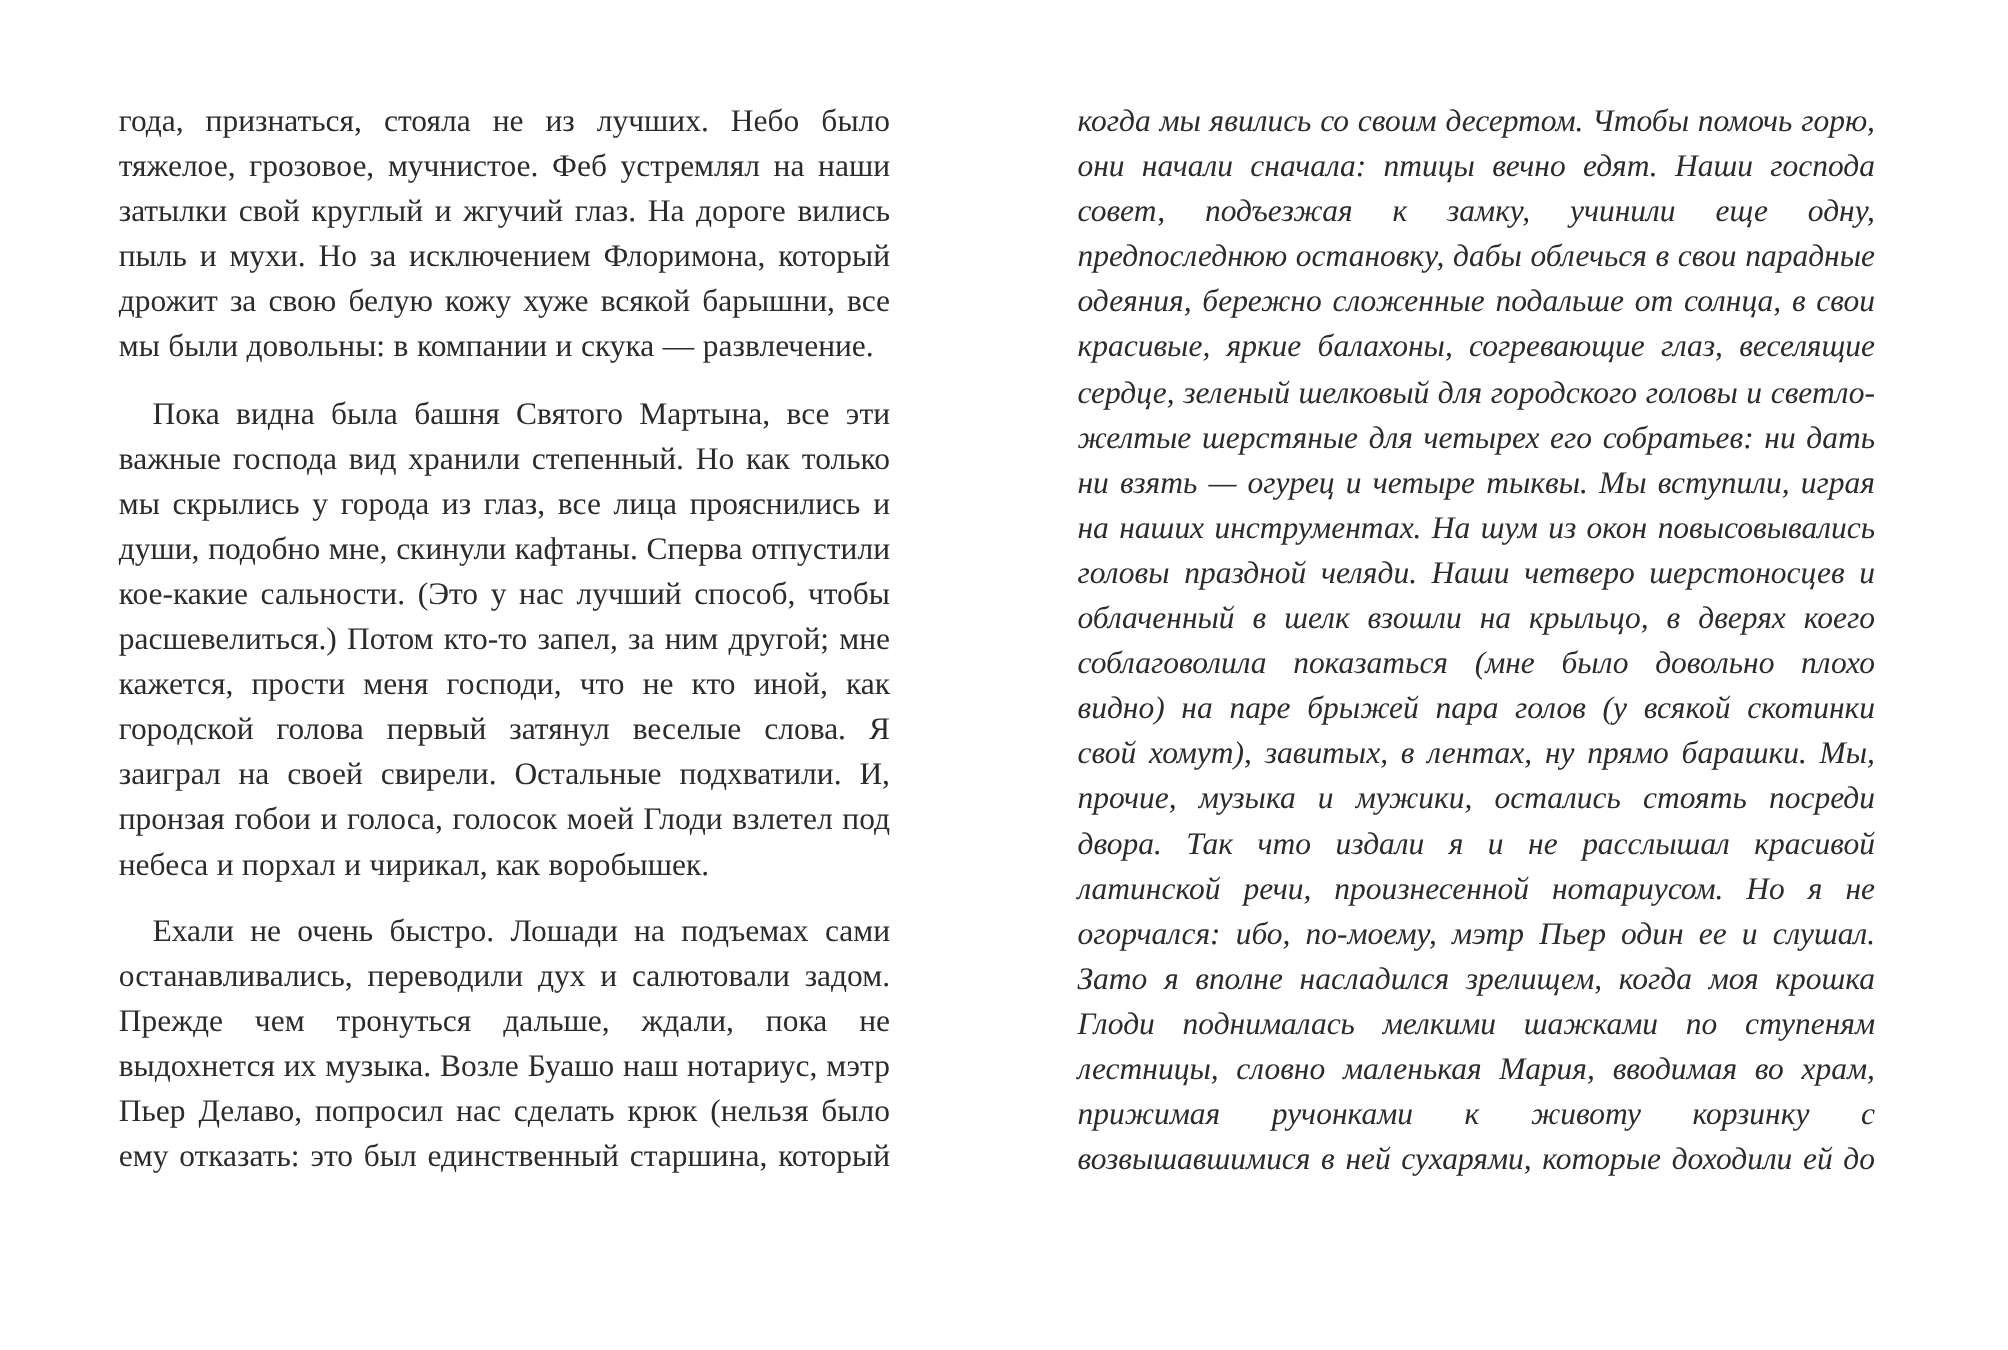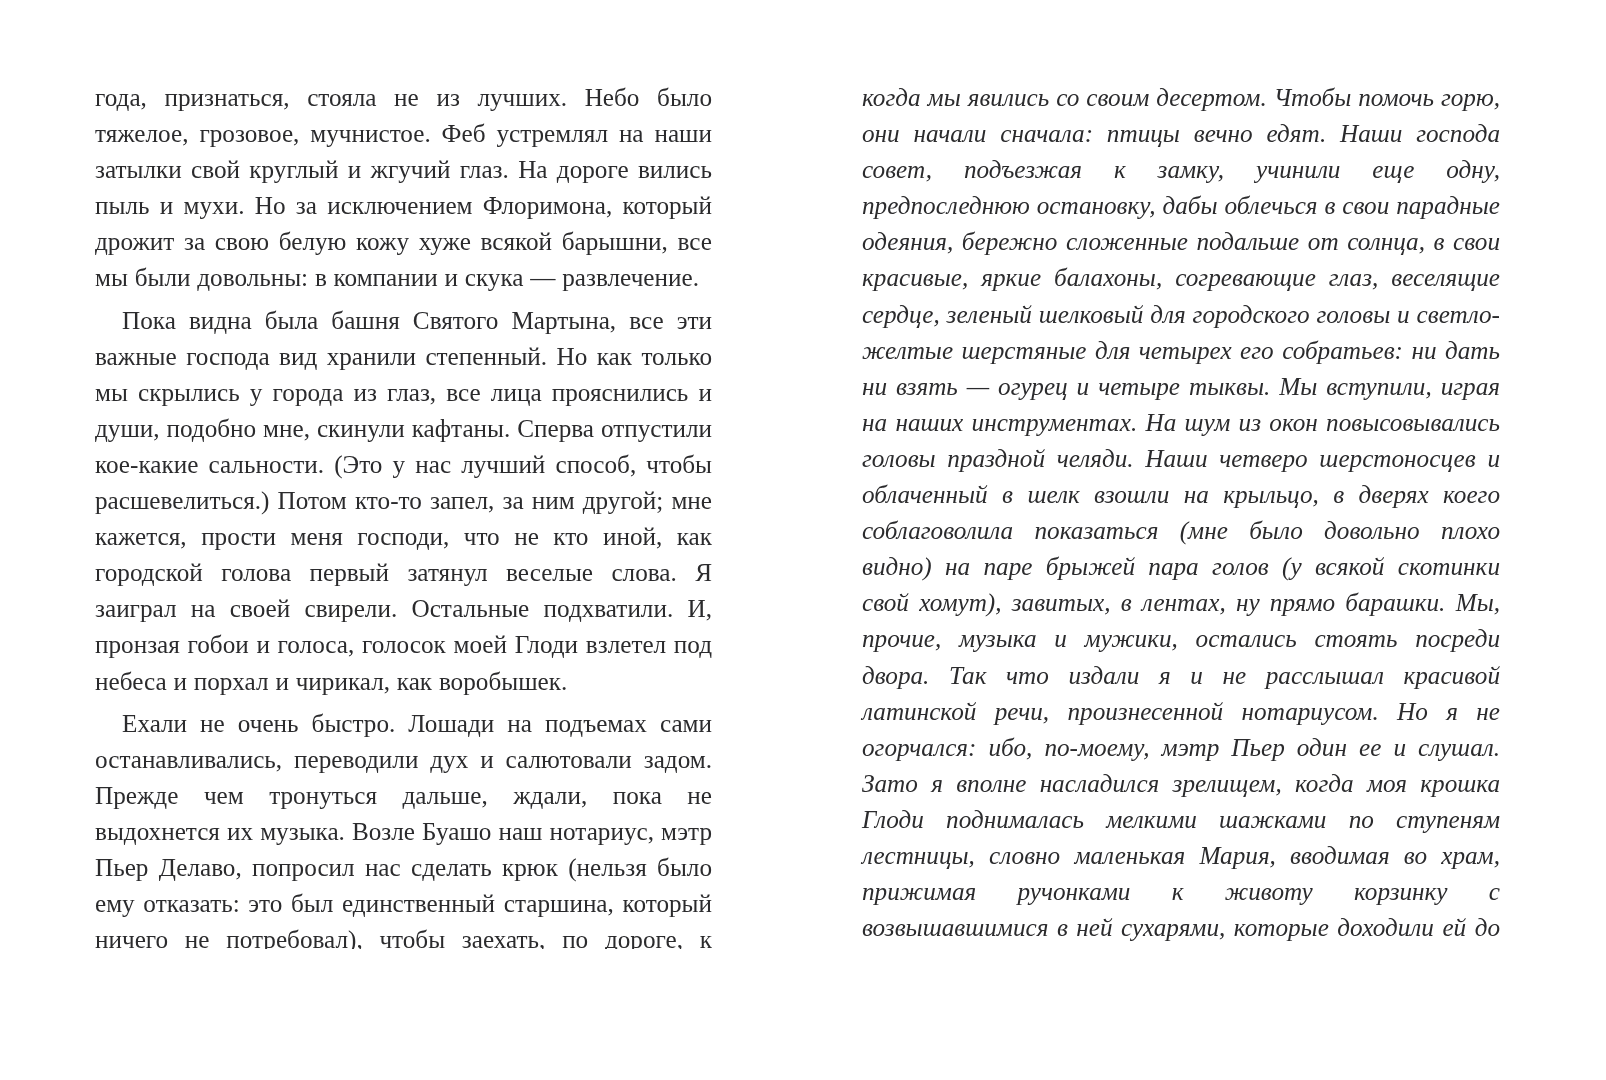--- a/index.html
+++ b/index.html
@@ -54,21 +54,21 @@
     text-align-last: left;
     text-indent: 27px;
     -webkit-hyphens: none;
     hyphens: none;
     word-spacing: 0.02em;
   }
   .para.cont {
     text-indent: 0;
   }
   .para + .para {
-    margin-top: 6px;
+    margin-top: 17px;
   }
   .folio {
     position: absolute;
     bottom: 40px;
     color: #3a3a3c;
     font-size: 23px;
     line-height: 28px;
     letter-spacing: 0.5px;
   }
   .folio-left {

